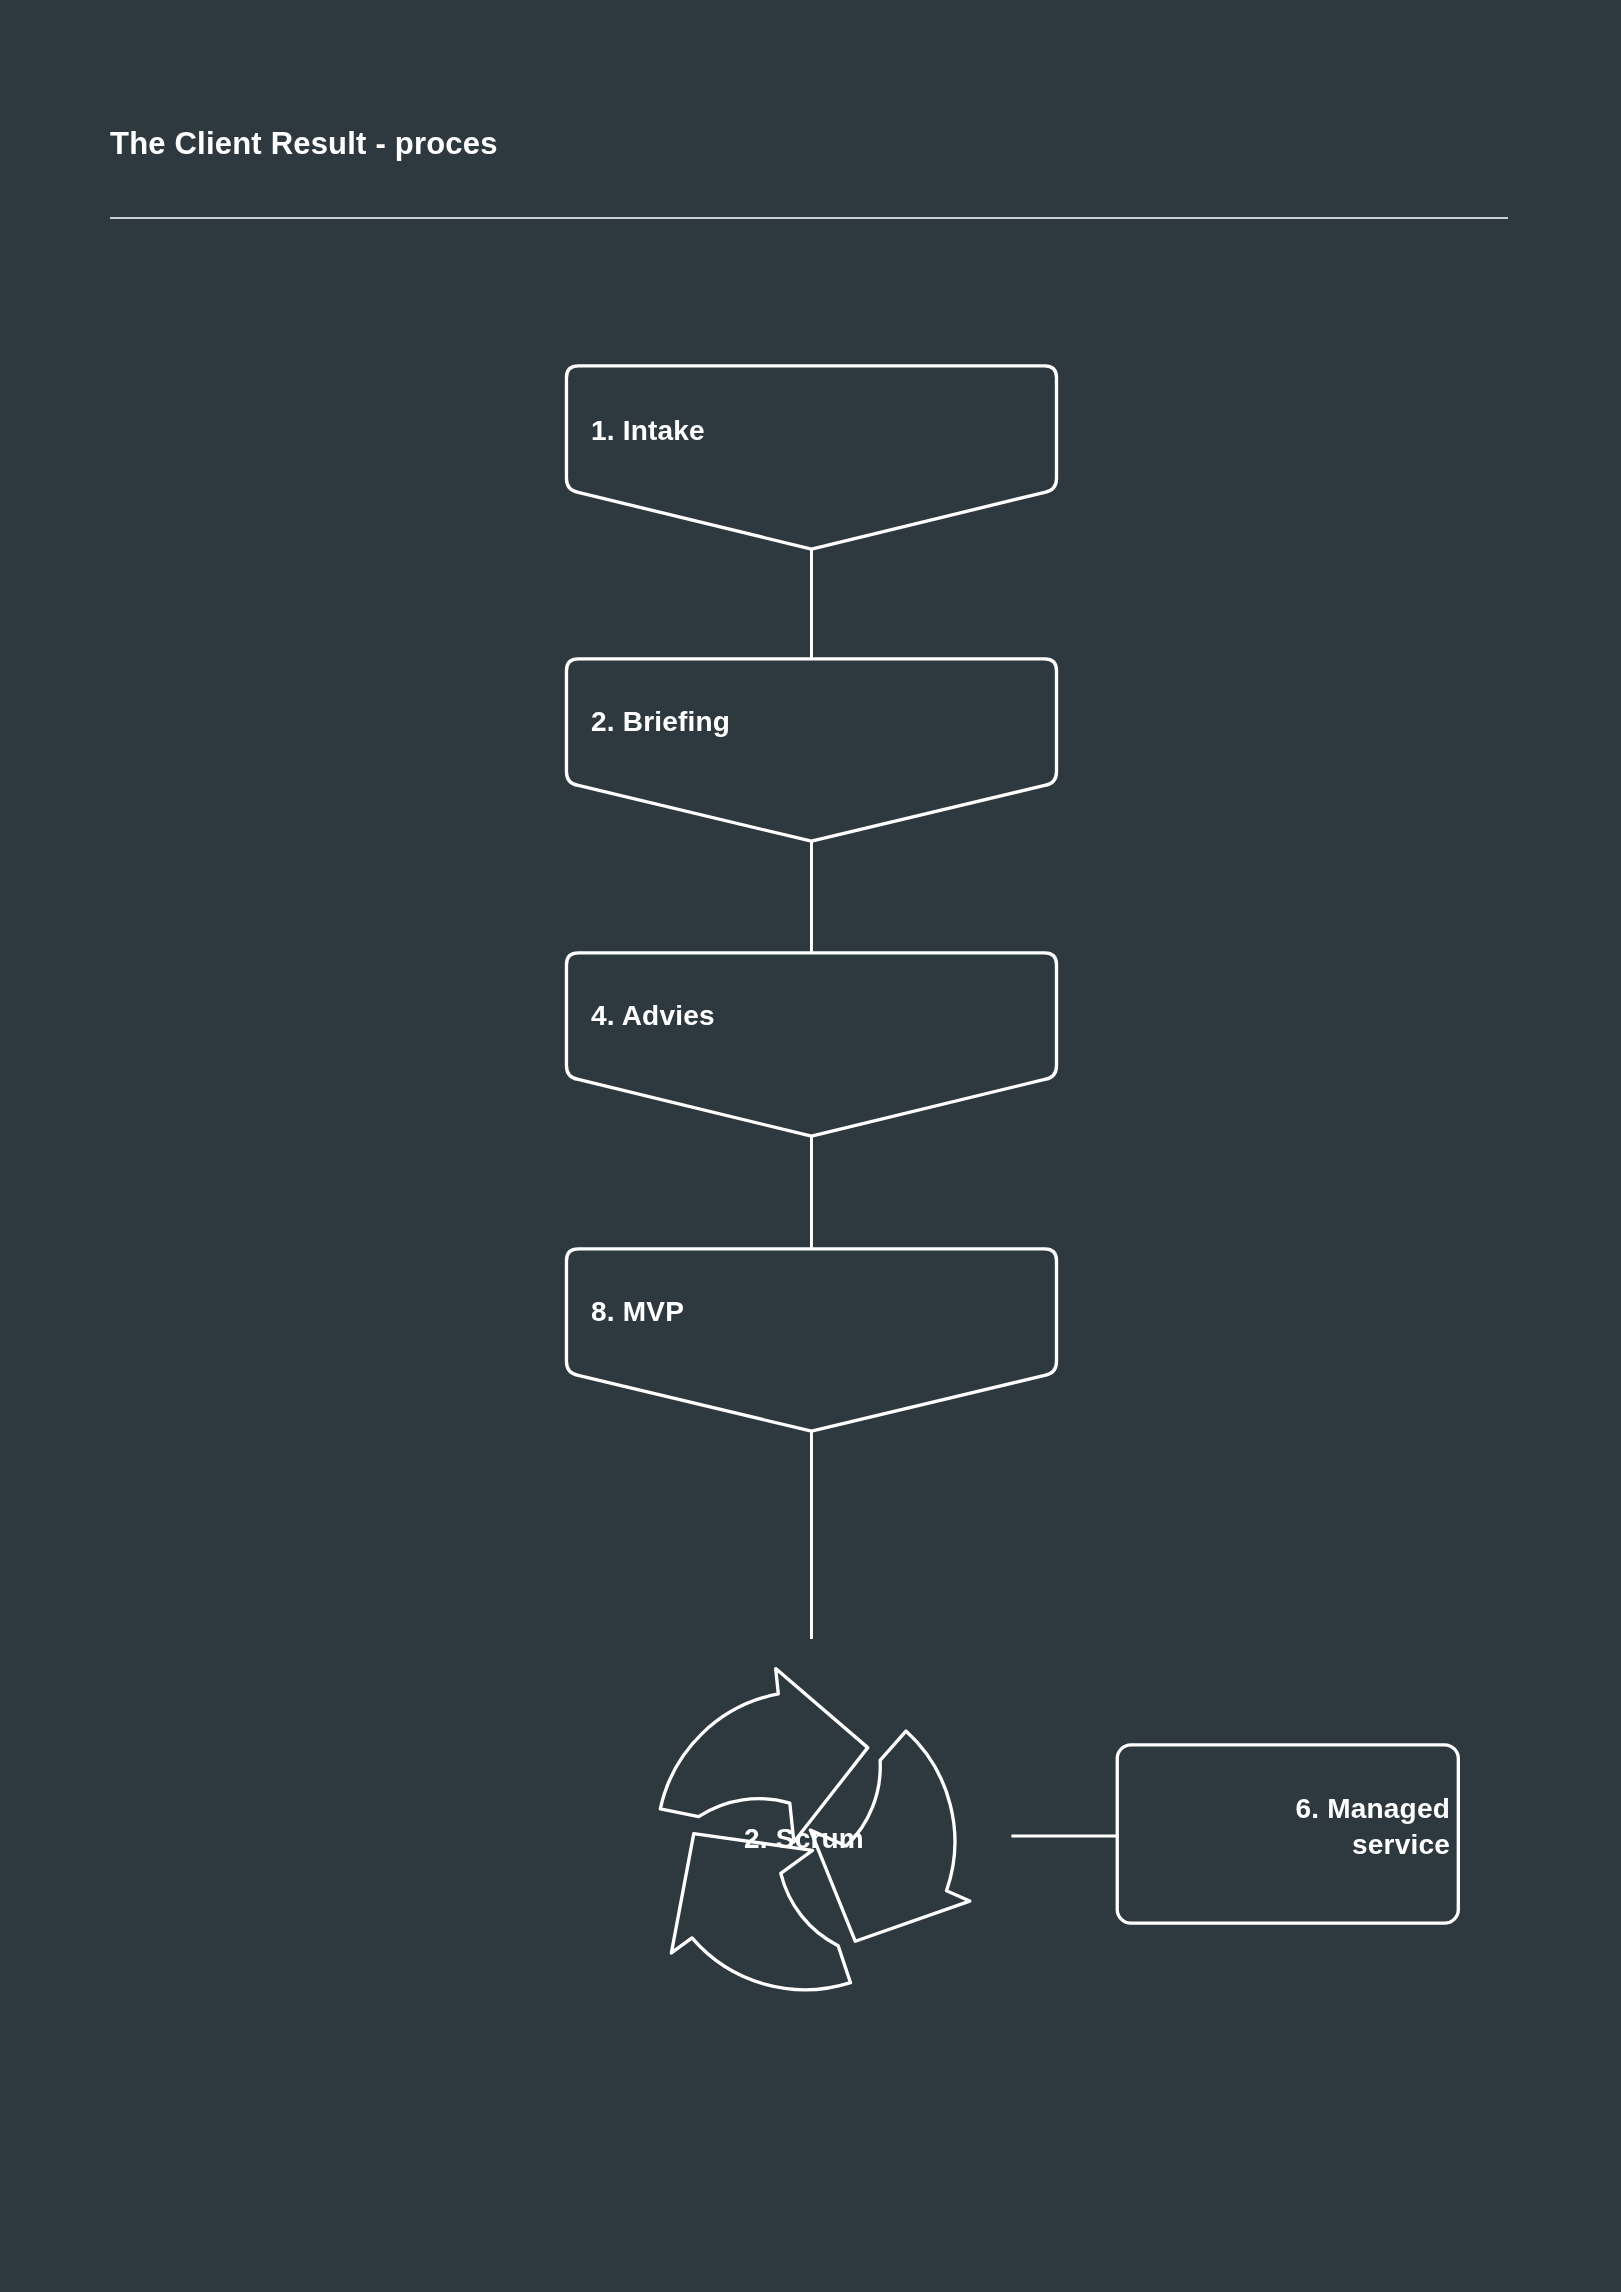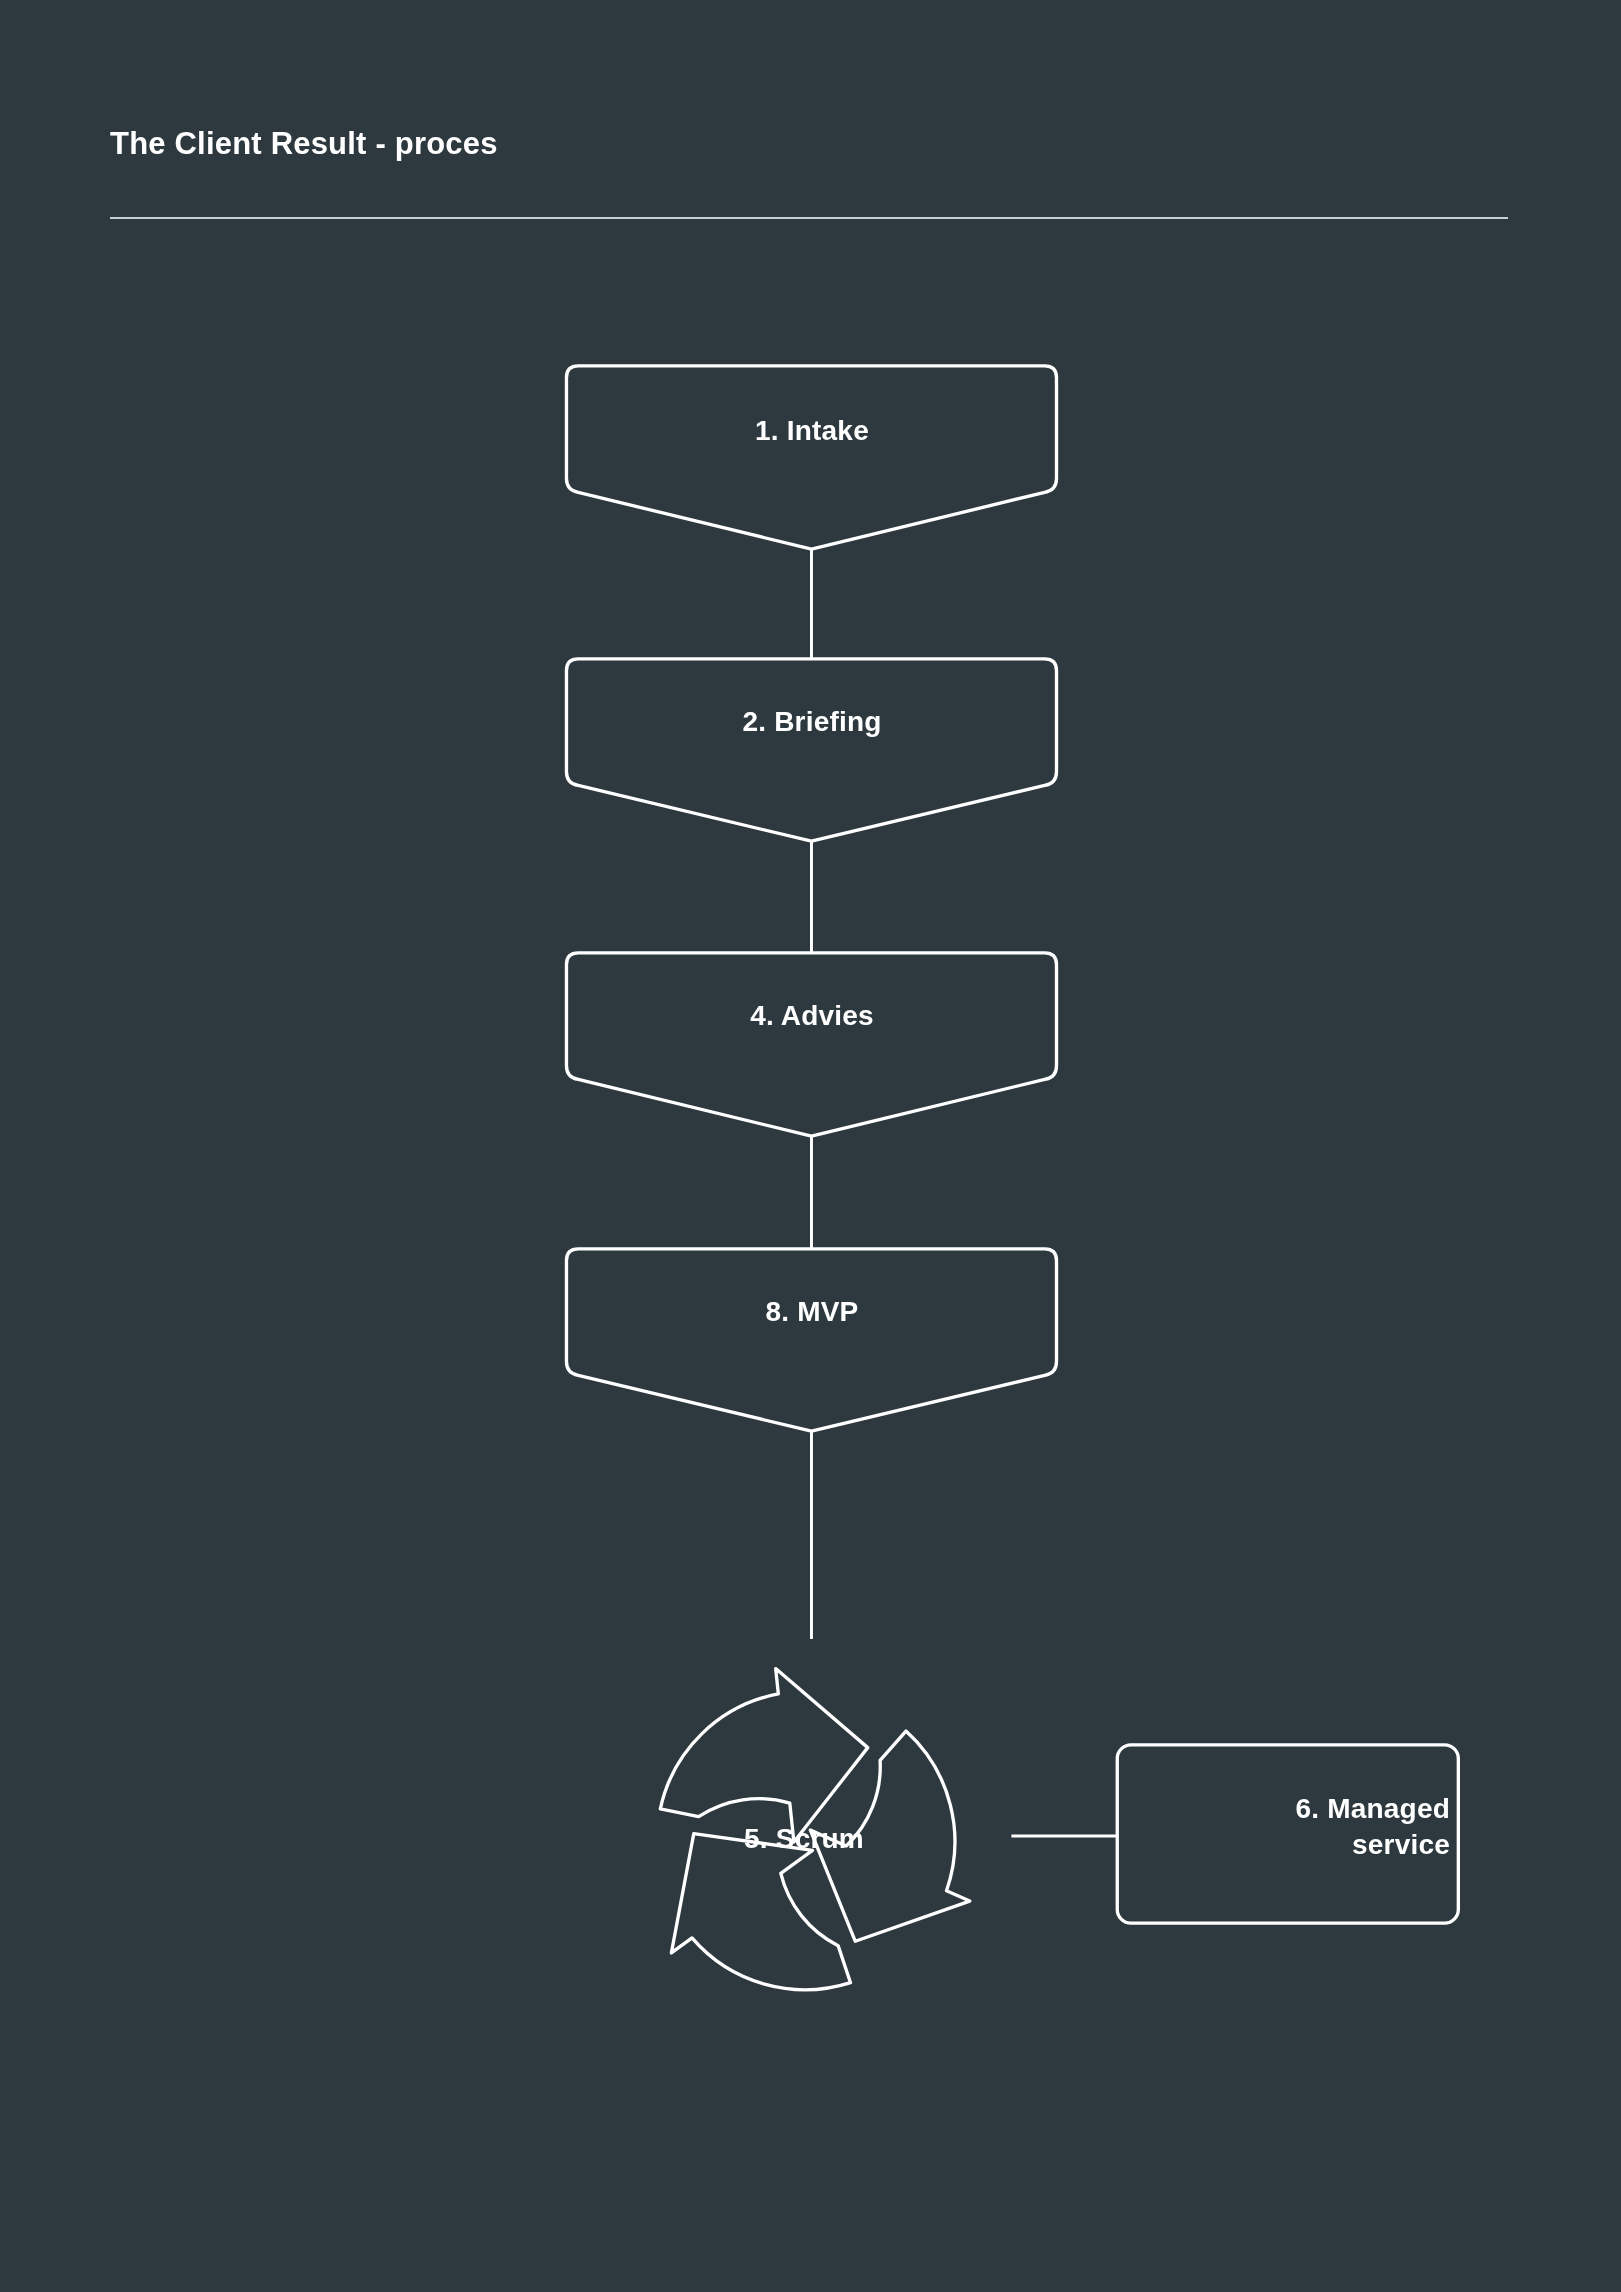--- a/index.html
+++ b/index.html
@@ -66,23 +66,22 @@
   .node-label {
     position: absolute;
     color: #ffffff;
     font-size: 28px;
     font-weight: bold;
     letter-spacing: 0.2px;
     line-height: 1.28;
     white-space: pre-line;
   }
   .node-label.centered {
-    text-align: center;
     width: 490px;
-    left: 567px;
+    left: 591px;
   }
   .label-step1 { top: 413px; }
   .label-step2 { top: 704px; }
   .label-step3 { top: 998px; }
   .label-step4 { top: 1294px; }
   .label-step5 {
     width: 294px;
     left: 657px;
     top: 1821px;
     text-align: center;
@@ -188,19 +187,19 @@
   </div>
 
   <div class="node-label centered label-step1">1. Intake</div>
 
   <div class="node-label centered label-step2">2. Briefing</div>
 
   <div class="node-label centered label-step3">4. Advies</div>
 
   <div class="node-label centered label-step4">8. MVP</div>
 
-  <div class="node-label label-step5">5. Scrum</div>
+  <div class="node-label label-step5">2. Scrum</div>
 
   <div class="node-label label-step6">6. Managed
 service</div>
 
 </div>
 
 
 </body></html>

